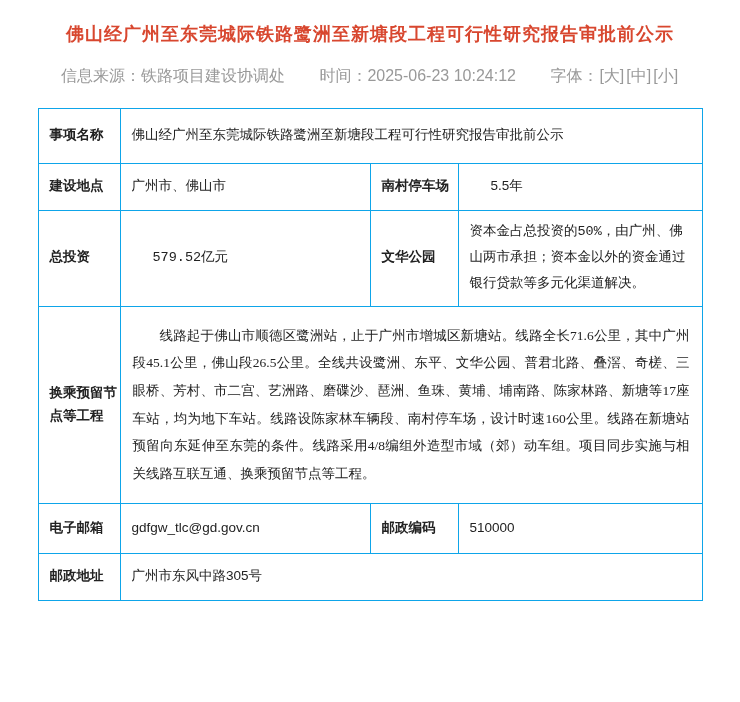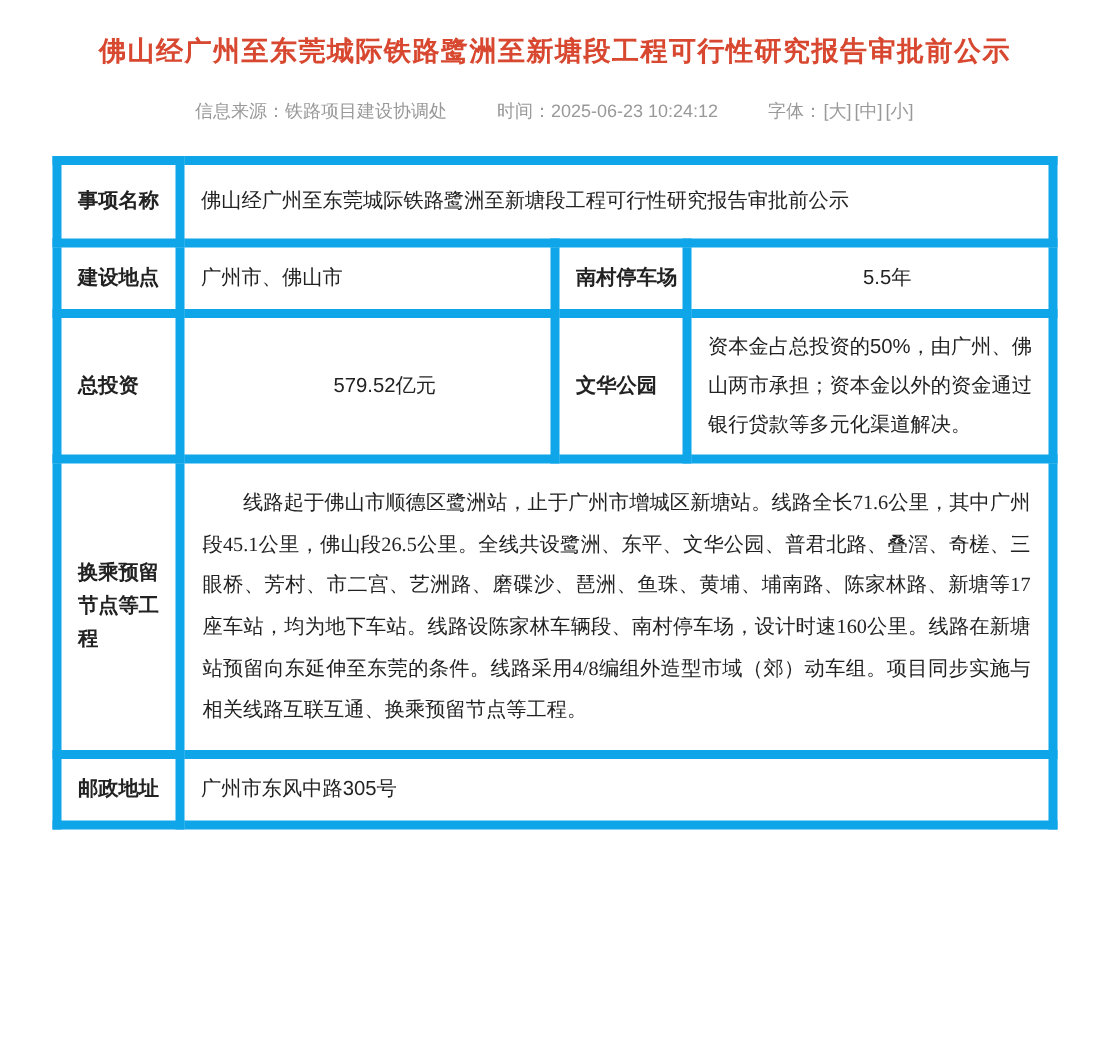--- a/index.html
+++ b/index.html
@@ -18,54 +18,54 @@
     font-size: 18px;
     font-weight: bold;
     color: #d8472f;
     letter-spacing: 1px;
     line-height: 1.2;
   }
 
   .meta {
     margin-top: 22px;
     text-align: center;
-    font-size: 12px;
+    font-size: 16px;
     color: #999999;
     line-height: 1;
   }
   .meta .seg { display: inline-block; margin: 0 15px; white-space: nowrap; }
   .meta .font-opt { cursor: pointer; margin: 0 1px; }
 
   table.notice {
     border-collapse: collapse;
     table-layout: fixed;
     width: 664px;
     margin: 24px auto 0 auto;
   }
   col.c1 { width: 82px; }
   col.c2 { width: 250px; }
   col.c3 { width: 88px; }
   col.c4 { width: 244px; }
 
   td {
-    border: 6px solid #0ea5e9;
+    border: 1px solid #0ea5e9;
     font-size: 13.5px;
     line-height: 1.65;
     vertical-align: middle;
     padding: 6px 9px 6px 11px;
     color: #222222;
     word-break: break-all;
   }
   td.label { font-weight: bold; padding-right: 2px; }
-  td.center { text-align: center; padding-left: 32px; }
+  td.center { text-align: left; padding-left: 32px; }
 
   tr.r-name   td { height: 55px; }
   tr.r-unit   td { height: 48px; }
   tr.r-loc    td { height: 47px; margin-left: 30px; }
-  tr.r-inv    td { height: 96px; }
+  tr.r-inv    td { height: 96px; font-family: Liberation Mono, monospace; }
   tr.r-scale  td { height: 197px; }
   tr.r-office td { height: 50px; }
   tr.r-mail   td { height: 50px; }
   tr.r-addr   td { height: 47px; }
 
   td.scale-content { line-height: 2.05; padding: 8px 12px; font-family: Liberation Serif, serif; }
   .indent { text-indent: 2em; text-align: justify; }
   td.funding-cell { line-height: 1.95; }
 </style>
 </head>
@@ -113,20 +113,26 @@
     </tr>
 
     <tr class="r-scale">
       <td class="label">换乘预留节点等工程</td>
       <td colspan="3" class="scale-content">
         <p class="indent">线路起于佛山市顺德区鹭洲站，止于广州市增城区新塘站。线路全长71.6公里，其中广州段45.1公里，佛山段26.5公里。全线共设鹭洲、东平、文华公园、普君北路、叠滘、奇槎、三眼桥、芳村、市二宫、艺洲路、磨碟沙、琶洲、鱼珠、黄埔、埔南路、陈家林路、新塘等17座车站，均为地下车站。线路设陈家林车辆段、南村停车场，设计时速160公里。线路在新塘站预留向东延伸至东莞的条件。线路采用4/8编组外造型市域（郊）动车组。项目同步实施与相关线路互联互通、换乘预留节点等工程。</p>
       </td>
     </tr>
 
 
+    <tr class="r-mail">
+      <td class="label">电子邮箱</td>
+      <td>gdfgw_tlc@gd.gov.cn</td>
+      <td class="label">邮政编码</td>
+      <td>510000</td>
+    </tr>
 
     <tr class="r-addr">
       <td class="label">邮政地址</td>
       <td colspan="3">广州市东风中路305号</td>
     </tr>
 
   </tbody>
     </table>
 </div>
 

